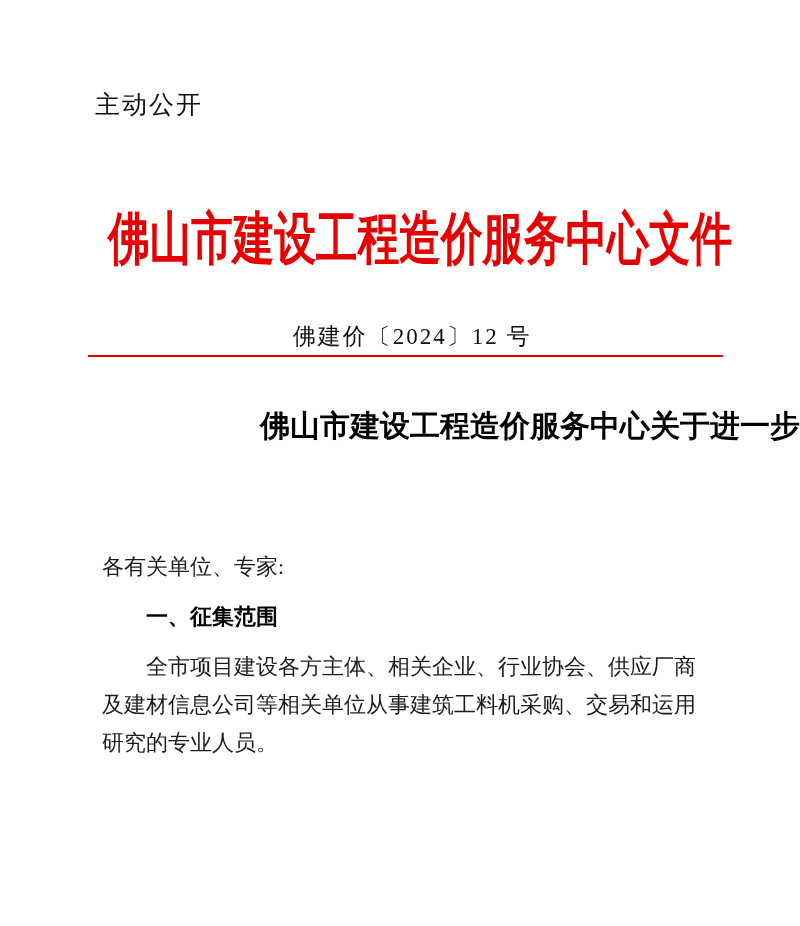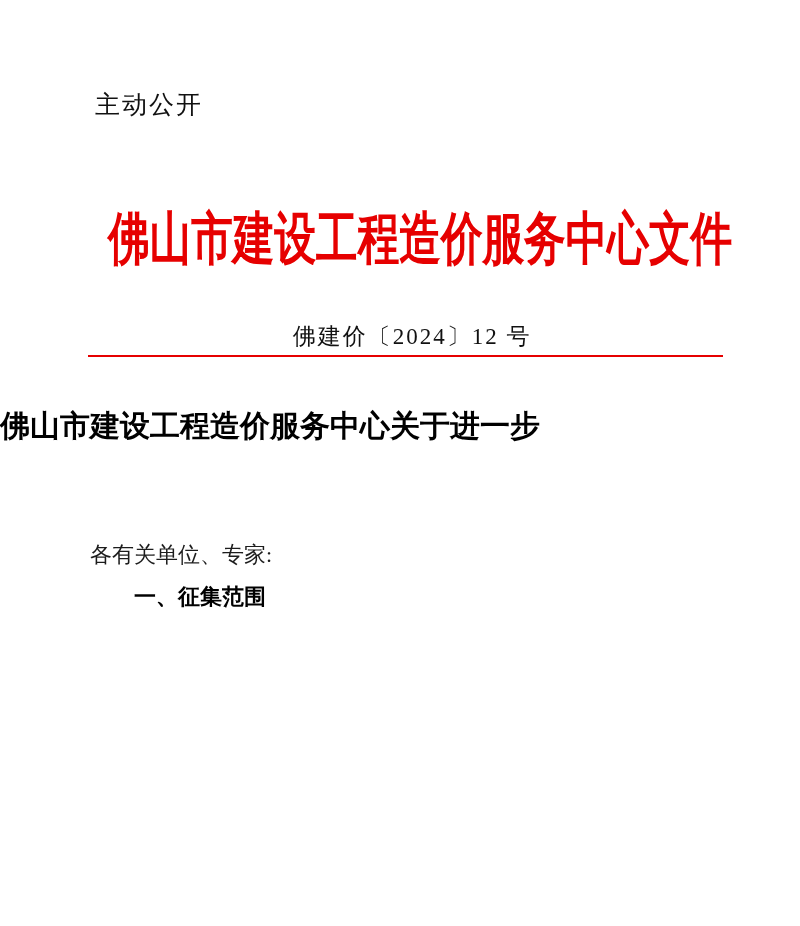--- a/index.html
+++ b/index.html
@@ -63,43 +63,43 @@
     left: 88px;
     width: 635px;
     height: 2px;
     background: var(--divider-red);
   }
   .notice-title {
     position: absolute;
     top: 404px;
     left: 0;
     width: 100%;
-    text-align: left;
+    text-align: right;
     font-size: 30px;
     font-weight: bold;
     line-height: 44px;
     color: #000000;
   }
   .doc-body {
     position: absolute;
     top: 536px;
     left: 90px;
     width: 618px;
     font-size: 22px;
     line-height: 38px;
     text-align: justify;
     text-justify: inter-ideograph;
     color: #1c1c1c;
   }
-  .doc-body p { margin: 0; }
+  .doc-body p { margin: 12px; }
   .indent { text-indent: 2em; }
   .section-heading {
     font-weight: bold;
     margin-top: 6px !important;
-    font-family: Liberation Mono, monospace;
+    font-family: Liberation Serif, serif;
     font-size: 22px;
     color: #000000;
   }
 </style>
 </head>
 <body>
 
 <div class="page">
 
   <div class="disclosure">主动公开</div>
@@ -110,15 +110,16 @@
 
   <div class="red-line"></div>
 
   <h1 class="notice-title">
     <span>佛山市建设工程造价服务中心关于进一步</span><br>
   </h1>
 
   <div class="doc-body">
     <p class="salutation">各有关单位、专家:</p>
     <p class="indent section-heading">一、征集范围</p>
+    <p class="indent">全市项目建设各方主体、相关企业、行业协会、供应厂商及建材信息公司等相关单位从事建筑工料机采购、交易和运用研究的专业人员。</p>
   </div>
 
 </div>
 
 </body></html>

